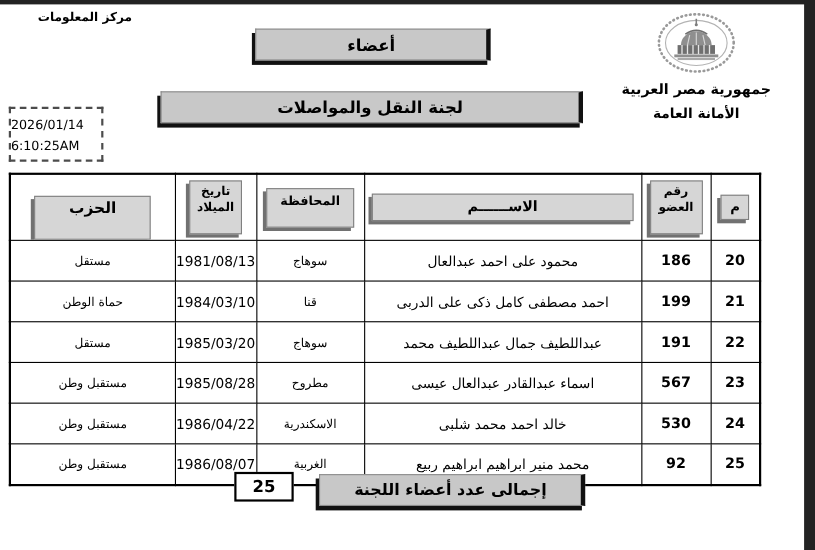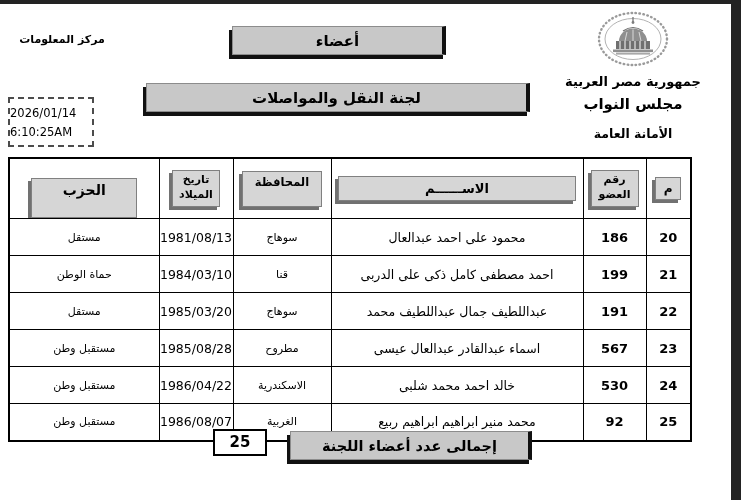--- a/index.html
+++ b/index.html
@@ -6,21 +6,21 @@
   body{
     width:741px;height:500px;position:relative;overflow:hidden;
     background:#ffffff;color:#000;
     font-family:"DejaVu Sans",sans-serif;
   }
   
   .top-bar{position:absolute;top:0;left:0;width:741px;height:4px;background:#232323;}
   .right-bar{position:absolute;top:0;left:731px;width:10px;height:500px;background:#232323;}
 
   
-  .info-block{position:absolute;top:9px;left:4px;width:116px;text-align:center;direction:rtl;margin-top:24px;}
+  .info-block{position:absolute;top:9px;left:4px;width:116px;direction:rtl;}
   .info-line1{font-size:11px;font-weight:bold;margin-bottom:9px;}
   .info-line2{font-size:13px;font-weight:bold;margin-bottom:9px;}
   .info-line3{font-size:13px;font-weight:bold;}
 
   .date-box{
     position:absolute;top:97px;left:8px;width:86px;height:50px;box-sizing:border-box;
     border:2px dashed #4c4c4c;display:flex;flex-direction:column;justify-content:center;
     text-align:left;font-size:11.5px;direction:ltr;gap:5px;
   }
 
@@ -53,21 +53,21 @@
   }
   table.members thead tr{height:46px;}
   table.members tbody tr{height:37px;}
 
   
   .hbox{
     display:inline-block;background:#d6d6d6;border:1px solid #808080;
     box-shadow:-3px 3px 0 #717171;font-weight:bold;box-sizing:border-box;
   }
   .hbox-index{width:26px;height:23px;line-height:21px;font-size:12px;}
-  .hbox-2l{width:48px;padding:2px 0 3px 0;font-size:11px;line-height:1.35;}
+  .hbox-2l{width:48px;padding:2px 0 16px 0;font-size:11px;line-height:1.35;}
   .hbox-name{width:238px;height:25px;line-height:23px;font-size:13px;}
   .hbox-gov{width:80px;height:36px;line-height:21px;font-size:11.5px;}
   .hbox-party{width:106px;height:40px;line-height:22px;font-size:14px;margin-top:19px;}
 
   .c-index,.c-no{font-size:13px;font-weight:bold;}
   .c-name{font-size:12.5px;font-weight:normal;}
   .c-gov{font-size:11px;}
   .c-date{font-size:12.5px;direction:ltr;}
   .c-party{font-size:11px;}
 
@@ -120,21 +120,20 @@
         <line x1="29" y1="31" x2="29" y2="39"></line>
         <line x1="34" y1="31" x2="34" y2="39"></line>
       <line x1="39" y1="31" x2="39" y2="39"></line>
         <line x1="44" y1="31" x2="44" y2="39"></line>
         <line x1="49" y1="31" x2="49" y2="39"></line>
     </g>
     <rect x="17" y="39.5" width="40" height="2.6" fill="#8f8f8f"></rect>
     <rect x="20" y="42.6" width="34" height="2" fill="#a8a8a8"></rect>
   </svg>
   <div class="gov-republic">جمهورية مصر العربية</div>
-  <div class="gov-council">مجلس النواب</div>
   <div class="gov-secretariat">الأمانة العامة</div>
 </div>
 
 <table class="members">
   <colgroup>
     <col style="width:45px">
       <col style="width:63px">
       <col style="width:252px">
     <col style="width:98px">
       <col style="width:74px">

